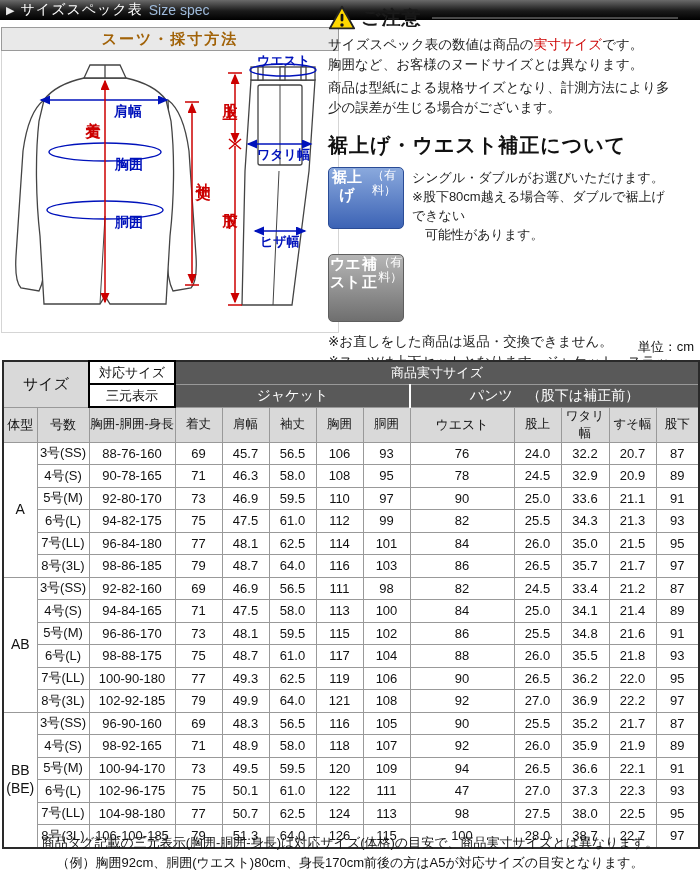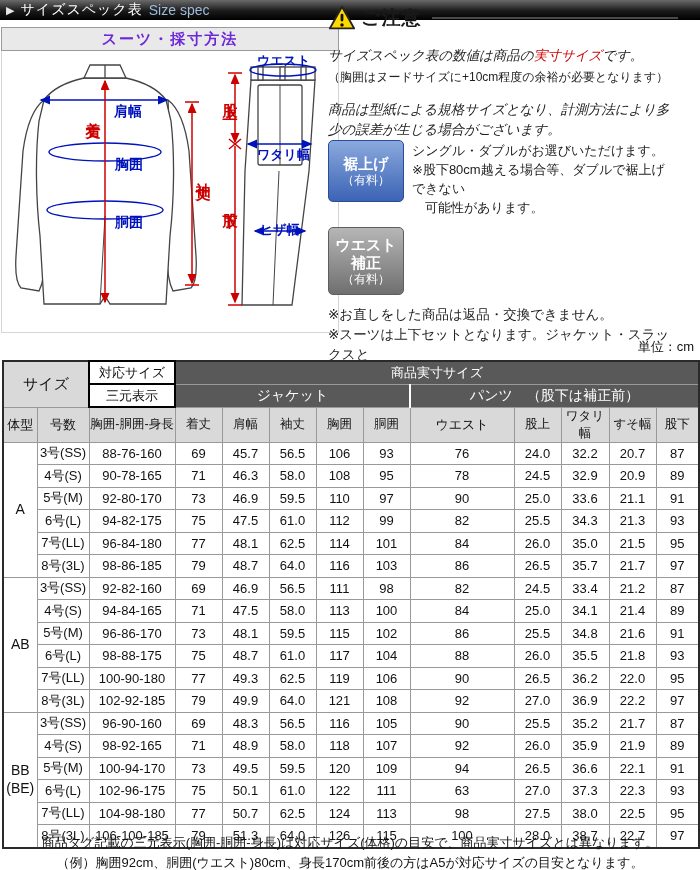--- a/index.html
+++ b/index.html
@@ -12,42 +12,42 @@
           display:flex;align-items:center;gap:6px;padding:0 6px;box-sizing:border-box;}
   .topbar .arrow{color:#e8e8e8;font-size:11px;}
   .topbar .title{color:#fff;font-weight:normal;font-size:14px;letter-spacing:1px;}
   .topbar .title-en{color:#9fbbdc;font-size:14px;}
 
   
   .left-box{position:absolute;left:1px;top:27px;width:338px;}
   .measure-heading{height:22px;background:#e9e9e9;border:1px solid #9a9a9a;
        display:flex;align-items:center;justify-content:center;
        font-family:"Liberation Serif","DejaVu Serif",serif;
-       font-weight:bold;font-size:15px;color:#6d28d9;letter-spacing:2px;}
+       font-weight:bold;font-size:15px;color:#a16207;letter-spacing:2px;}
   .diagram{position:relative;width:336px;height:281px;border:1px solid #d5d5d5;border-top:none;background:#fff;}
   .diagram svg{position:absolute;left:0;top:0;}
   .dlabel{position:absolute;font-weight:bold;font-size:14px;line-height:1;white-space:nowrap;}
   .dblue{color:#0012bb;} .dred{color:#cc0000;}
   .vert{writing-mode:vertical-rl;letter-spacing:3px;font-size:15px;}
   .small{font-size:13px;}
 
   
   .right-col{position:absolute;left:328px;top:4px;width:350px;}
   .caution-head{display:flex;align-items:center;gap:5px;height:28px;}
   .caution-head .ctext{font-family:"Liberation Serif","DejaVu Serif",serif;
         font-weight:bold;font-size:19px;color:#1a1a1a;letter-spacing:1px;}
   .caution-head .rule{flex:1;border-top:2px solid #4a4a4a;margin-left:6px;}
-  .ntext{font-size:13.5px;line-height:20px;margin:14px 0 0 0;font-style:italic;}
+  .ntext{font-size:13.5px;line-height:20px;margin:3px 0 0 0;}
   .nsmall{font-size:12px;line-height:18px;margin:2px 0 0 0;}
   .redtxt{color:#cc0000;}
   .hem-heading{font-family:"Liberation Serif","DejaVu Serif",serif;
         font-weight:bold;font-size:20px;color:#111;margin:14px 0 8px 0;letter-spacing:1px;}
   .badge-row{display:flex;gap:8px;margin-bottom:10px;}
   .badge{width:74px;border-radius:5px;color:#fff;text-align:center;
-         display:flex;flex-direction:column;justify-content:center;flex-shrink:0;}
+         display:flex;flex-direction:row;justify-content:center;flex-shrink:0;}
   .badge .b1{font-size:15px;font-weight:bold;line-height:18px;}
   .badge .b2{font-size:12px;line-height:15px;}
   .badge-blue{height:60px;background:linear-gradient(#8aa9dd,#3c63b5);border:1px solid #2a4c96;}
   .badge-gray{height:66px;background:linear-gradient(#b6b6b6,#6f6f6f);border:1px solid #5e5e5e;}
   .badge-text{font-size:13px;line-height:19px;padding-top:1px;}
   .indent{padding-left:13px;}
   .notes{font-size:13.5px;line-height:20px;margin-top:10px;}
 
   .unit{position:absolute;right:6px;top:338px;font-size:13px;color:#111;margin-left:29px;}
 
@@ -154,39 +154,39 @@
 
       <span class="dlabel dblue" style="left:112px;top:53px;">肩幅</span>
       <span class="dlabel dred vert" style="left:84px;top:58px;">着丈</span>
       <span class="dlabel dblue" style="left:113px;top:106px;">胸囲</span>
       <span class="dlabel dblue" style="left:113px;top:164px;">胴囲</span>
       <span class="dlabel dred vert" style="left:194px;top:120px;">袖丈</span>
       <span class="dlabel dblue small" style="left:255px;top:3px;">ウエスト</span>
       <span class="dlabel dred vert" style="left:221px;top:40px;">股上</span>
       <span class="dlabel dblue small" style="left:255px;top:97px;">ワタリ幅</span>
       <span class="dlabel dred vert" style="left:221px;top:150px;">股下</span>
-      <span class="dlabel dblue small" style="left:258px;top:172px;">ヒザ幅</span>
+      <span class="dlabel dblue small" style="left:258px;top:184px;">ヒザ幅</span>
     </div>
   </div>
 
   <div class="right-col">
     <div class="caution-head">
       <svg width="28" height="26" viewBox="0 0 32 30">
         <path d="M16 2 L30 27 L2 27 Z" fill="#ffd800" stroke="#222" stroke-width="2.2" stroke-linejoin="round"></path>
         <rect x="14.4" y="10" width="3.2" height="9" rx="1.6" fill="#111"></rect>
         <circle cx="16" cy="23" r="2" fill="#111"></circle>
       </svg>
       <span class="ctext">ご注意</span>
       <span class="rule"></span>
     </div>
     <p class="ntext"><span>サイズスペック表の数値は商品の</span><span class="redtxt">実寸サイズ</span><span>です。</span><br>
-    </p>
-    <p class="nsmall">（胸囲はヌードサイズに+10cm程度の余裕が必要となります）</p>
+    <span>胸囲など、お客様のヌードサイズとは異なります。</span></p>
     <p class="ntext">商品は型紙による規格サイズとなり、計測方法により多少の誤差が生じる場合がございます。</p>
 
+    <div class="hem-heading">裾上げ・ウエスト補正について</div>
 
     <div class="badge-row">
       <div class="badge badge-blue">
         <span class="b1">裾上げ</span>
         <span class="b2">（有料）</span>
       </div>
       <div class="badge-text">
         <span>シングル・ダブルがお選びいただけます。</span><br>
         <span>※股下80cm越える場合等、ダブルで裾上げできない</span><br>
         <span class="indent">可能性があります。</span>
@@ -469,21 +469,21 @@
           <td>91</td>
         </tr>
         <tr>
           <td class="gono g-bb">6号(L)</td>
           <td class="triple">102-96-175</td>
           <td>75</td>
           <td>50.1</td>
           <td>61.0</td>
           <td>122</td>
           <td>111</td>
-          <td class="waist">63</td>
+          <td class="waist">47</td>
           <td>27.0</td>
           <td>37.3</td>
           <td>22.3</td>
           <td>93</td>
         </tr>
         <tr>
           <td class="gono g-bb">7号(LL)</td>
           <td class="triple">104-98-180</td>
           <td>77</td>
           <td>50.7</td>

